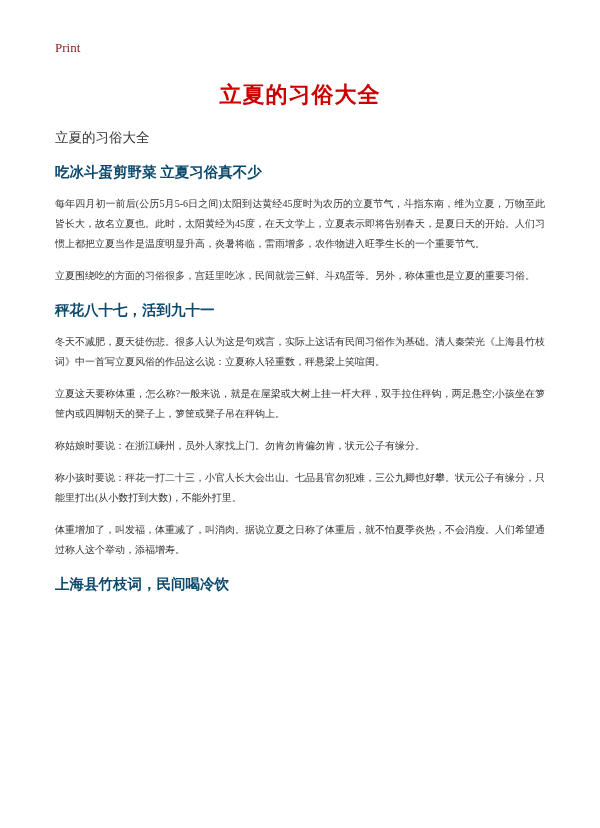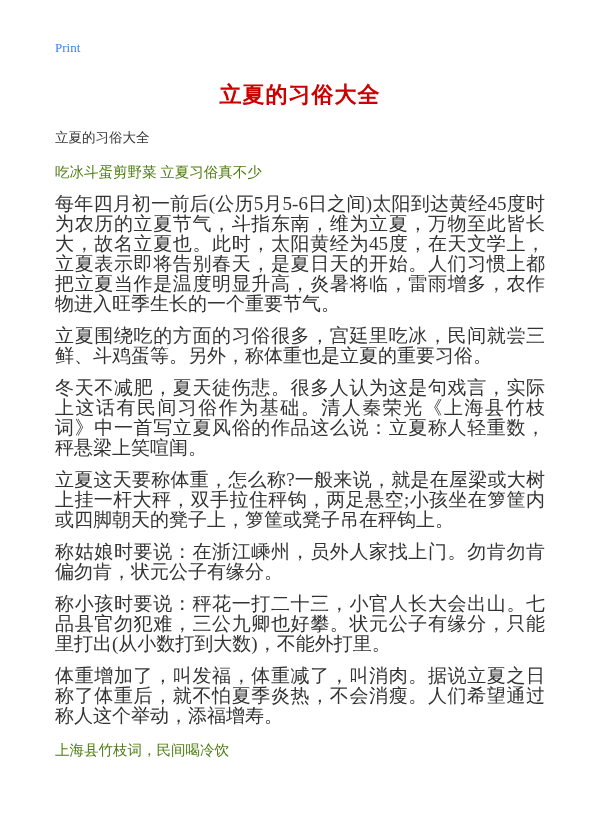--- a/index.html
+++ b/index.html
@@ -18,48 +18,48 @@
     overflow: hidden;
   }
   .page {
     width: 600px;
     height: 828px;
     padding: 38px 55px 20px 55px;
   }
   .print-label {
     font-size: 13px;
     line-height: 16px;
-    color: #3b82f6;
+    color: #7f1d1d;
     margin: 0 0 26px 0;
     display: inline-block;
     cursor: pointer;
   }
   .page-title {
     font-size: 22px;
     font-weight: bold;
     text-align: center;
     color: var(--color-title);
     margin: 0 0 20px 0;
     line-height: 26px;
     letter-spacing: 1px;
   }
   .subtitle {
     font-size: 13.5px;
     line-height: 20px;
     margin: 0 0 10px 0;
   }
   .section-heading {
     font-size: 14.5px;
-    font-weight: normal;
-    color: #4d7c0f;
+    font-weight: bold;
+    color: #0c4a6e;
     line-height: 20px;
     margin: 14px 0 12px 0;
   }
   .para {
-    font-size: 19px;
+    font-size: 10px;
     line-height: 20px;
     margin: 0 0 12px 0;
     text-align: justify;
     word-break: break-all;
   }
 </style>
 </head>
 <body>
 
 <div class="page">
@@ -69,20 +69,21 @@
   <h1 class="page-title">立夏的习俗大全</h1>
 
   <p class="subtitle">立夏的习俗大全</p>
 
   <h2 class="section-heading">吃冰斗蛋剪野菜 立夏习俗真不少</h2>
 
   <p class="para">每年四月初一前后(公历5月5-6日之间)太阳到达黄经45度时为农历的立夏节气，斗指东南，维为立夏，万物至此皆长大，故名立夏也。此时，太阳黄经为45度，在天文学上，立夏表示即将告别春天，是夏日天的开始。人们习惯上都把立夏当作是温度明显升高，炎暑将临，雷雨增多，农作物进入旺季生长的一个重要节气。</p>
 
   <p class="para">立夏围绕吃的方面的习俗很多，宫廷里吃冰，民间就尝三鲜、斗鸡蛋等。另外，称体重也是立夏的重要习俗。</p>
 
+  <h2 class="section-heading">秤花八十七，活到九十一</h2>
 
   <p class="para">冬天不减肥，夏天徒伤悲。很多人认为这是句戏言，实际上这话有民间习俗作为基础。清人秦荣光《上海县竹枝词》中一首写立夏风俗的作品这么说：立夏称人轻重数，秤悬梁上笑喧闺。</p>
 
   <p class="para">立夏这天要称体重，怎么称?一般来说，就是在屋梁或大树上挂一杆大秤，双手拉住秤钩，两足悬空;小孩坐在箩筐内或四脚朝天的凳子上，箩筐或凳子吊在秤钩上。</p>
 
 
   <p class="para">称姑娘时要说：在浙江嵊州，员外人家找上门。勿肯勿肯偏勿肯，状元公子有缘分。</p>
 
   <p class="para">称小孩时要说：秤花一打二十三，小官人长大会出山。七品县官勿犯难，三公九卿也好攀。状元公子有缘分，只能里打出(从小数打到大数)，不能外打里。</p>
 

